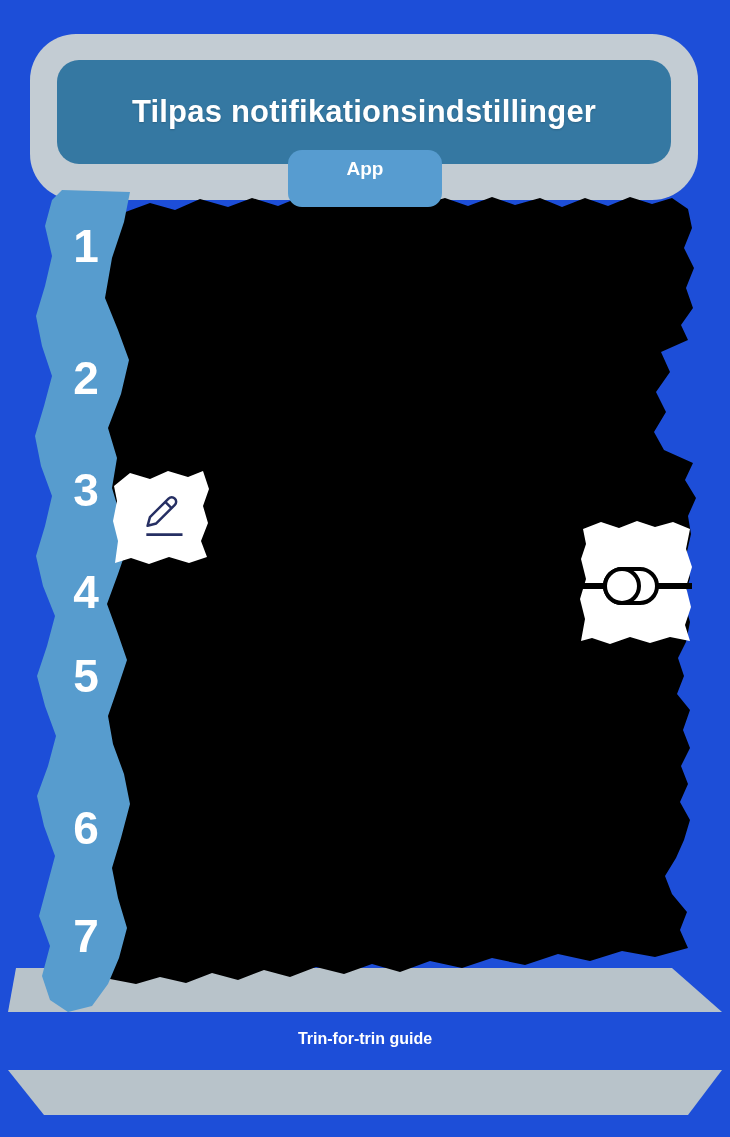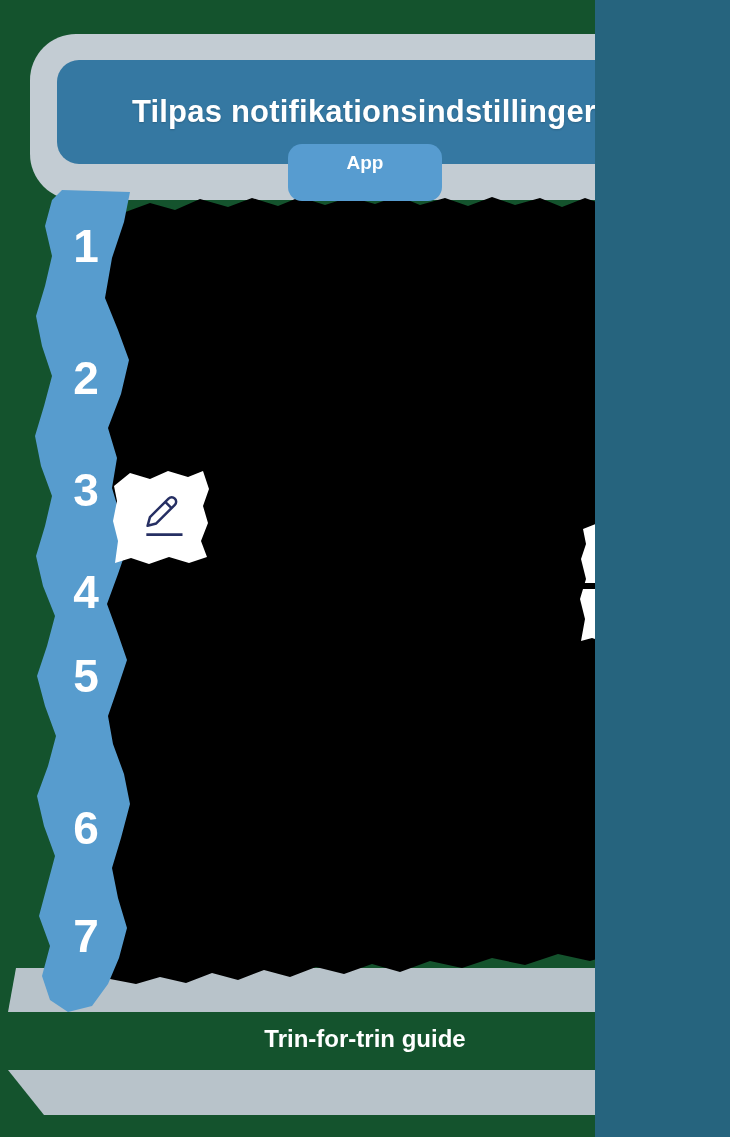--- a/index.html
+++ b/index.html
@@ -1,56 +1,56 @@
 <!DOCTYPE html>
 <html><head>
 <meta charset="utf-8">
 <style>
   html,body{margin:0;padding:0;background:#26647e;}
   .page{
-    position:relative;width:595px;height:1137px;overflow:hidden;
-    background:#14532d;
+    position:relative;width:730px;height:1137px;overflow:hidden;
+    background:#1d4ed8;
     font-family:"Liberation Sans", sans-serif;
     -webkit-font-smoothing:antialiased;
   }
   
   .header-frame{
     position:absolute;left:30px;top:34px;width:668px;height:166px;
     background:#C3CCD3;border-radius:46px;z-index:1;
   }
   .title-box{
     position:absolute;left:57px;top:60px;width:614px;height:104px;
     background:#3578A2;border-radius:22px;z-index:1;
     display:flex;align-items:center;justify-content:center;
   }
   .page-title{
     margin:0;color:#ffffff;font-size:31px;font-weight:bold;letter-spacing:0.2px;
     text-shadow:0 1px 2px rgba(0,0,0,0.18);
   }
   .platform-badge{
-    position:absolute;left:288px;top:144px;width:154px;height:57px;
+    position:absolute;left:288px;top:150px;width:154px;height:57px;
     background:#579CD0;border-radius:14px;z-index:5;
     text-align:center;color:#fff;font-size:19px;font-weight:bold;
     padding-top:0;box-sizing:border-box;
   }
   .platform-badge span{display:block;margin-top:8px;}
   
   .gray-band-top{
     position:absolute;left:8px;top:968px;width:714px;height:44px;
     background:#B8C3CA;z-index:1;
     clip-path:polygon(8px 0, 664px 0, 714px 100%, 0 100%);
   }
   .gray-band-bottom{
     position:absolute;left:8px;top:1070px;width:714px;height:45px;
     background:#B8C3CA;z-index:1;
     clip-path:polygon(0 0, 714px 0, 680px 100%, 36px 100%);
   }
   .footer-label{
     position:absolute;left:0;top:1021px;width:730px;text-align:center;
-    color:#fff;font-size:24px;font-weight:bold;line-height:36px;z-index:2;
+    color:#fff;font-size:16px;font-weight:bold;line-height:36px;z-index:2;
   }
   .aula-blob{
     position:absolute;left:562px;top:950px;width:118px;height:168px;
     background:#4D98C7;z-index:1;
     border-radius:52px 50px 54px 52px / 46px 44px 52px 50px;
     display:flex;align-items:center;justify-content:center;
   }
   .aula-blob span{
     color:#fff;font-size:40px;font-weight:bold;letter-spacing:1px;
     margin-top:-14px;

